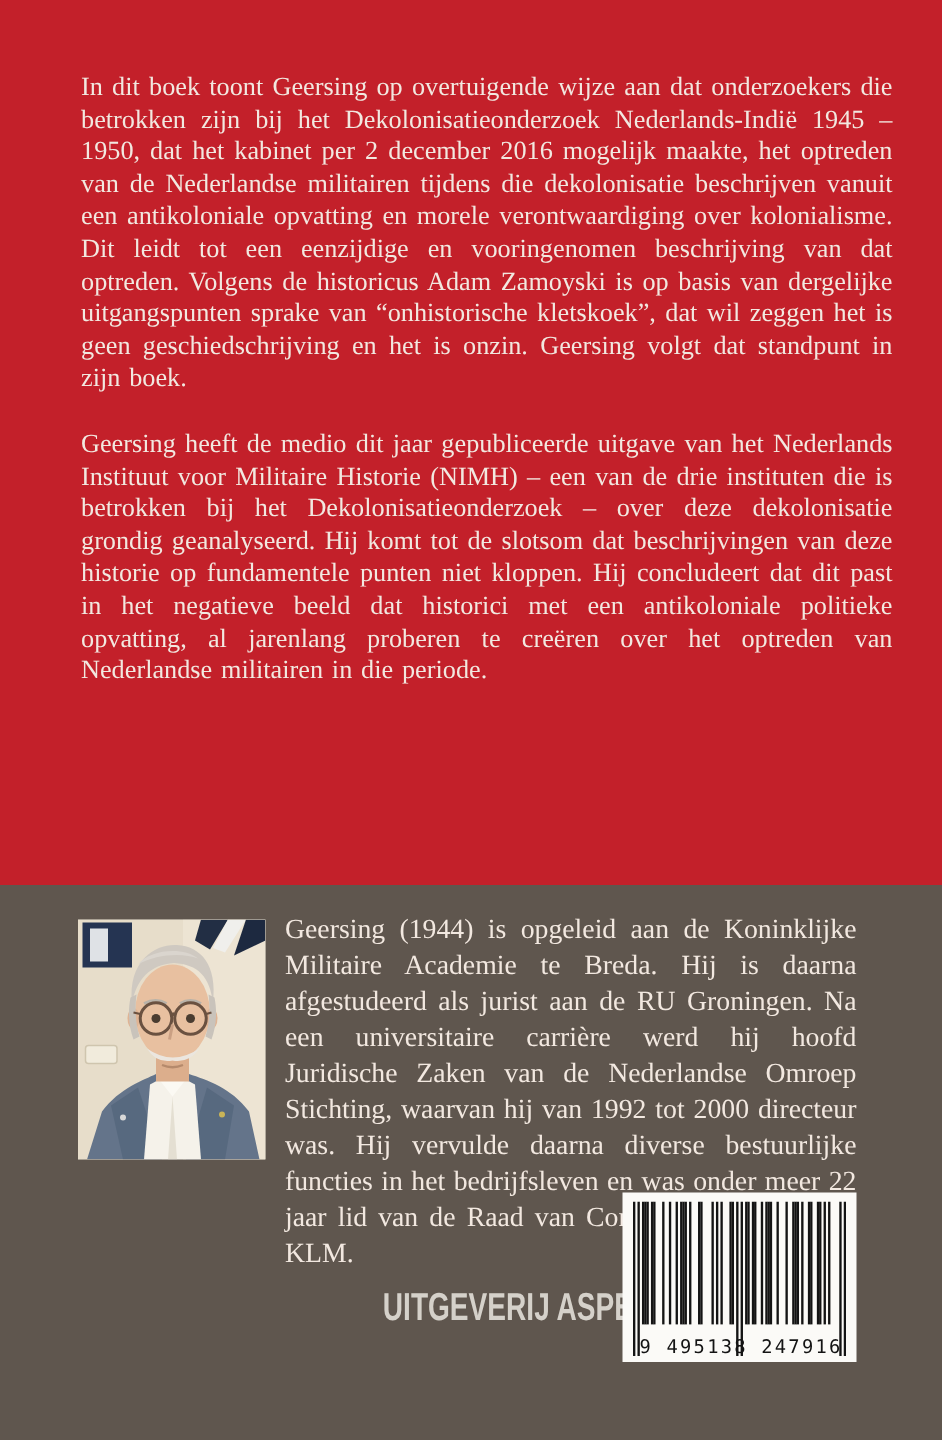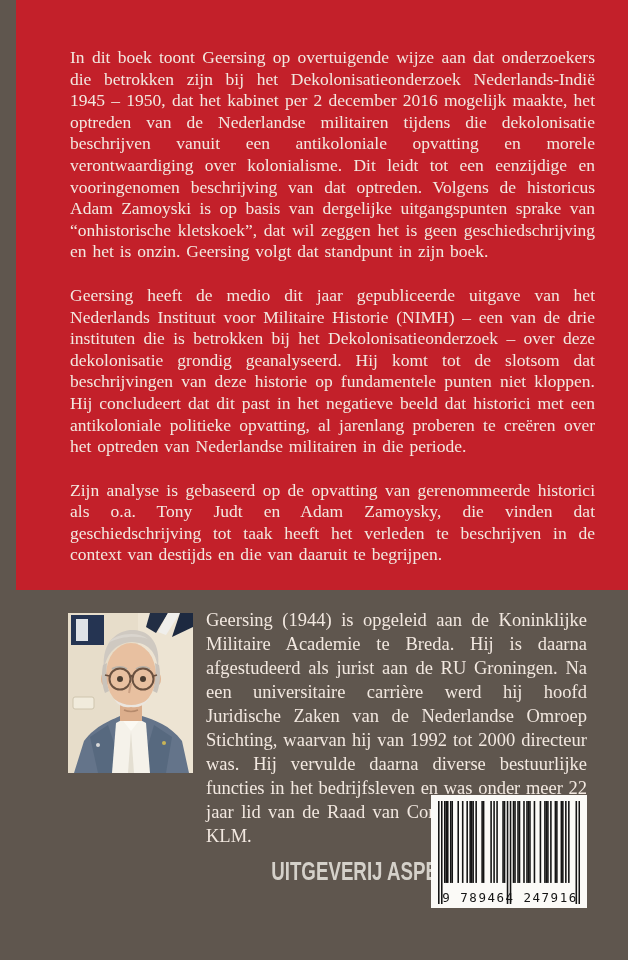--- a/index.html
+++ b/index.html
@@ -2,21 +2,21 @@
 <html lang="nl" style="--red: #c3202a; --dark: #5f564e; --cream: #f2e8e0;"><head>
 <meta charset="utf-8">
 <style>
   * { box-sizing: border-box; }
   html { background:#fff; }
   body {
     width: 628px; height: 960px; margin: 0; overflow: hidden;
     font-family: "Liberation Serif", serif;
     background: var(--dark, #5f564e);
   }
-  .cover { width: 628px; height: 740px; position: relative; padding-left: 16px; }
+  .cover { width: 628px; height: 740px; position: relative; }
 
   
   .red-section {
     height: 590px;
     background: var(--red, #c3202a);
     padding: 47px 33px 0 54px;
   }
   .red-section p {
     margin: 0 0 22px 0;
     font-size: 17.5px;
@@ -88,21 +88,20 @@
   }
 </style>
 </head>
 <body>
 
 <div class="cover">
 
   <section class="red-section">
     <p>In dit boek toont Geersing op overtuigende wijze aan dat onderzoekers die betrokken zijn bij het Dekolonisatieonderzoek Nederlands-Indië 1945 – 1950, dat het kabinet per 2 december 2016 mogelijk maakte, het optreden van de Nederlandse militairen tijdens die dekolonisatie beschrijven vanuit een antikoloniale opvatting en morele verontwaardiging over kolonialisme. Dit leidt tot een eenzijdige en vooringenomen beschrijving van dat optreden. Volgens de historicus Adam Zamoyski is op basis van dergelijke uitgangspunten sprake van “onhistorische kletskoek”, dat wil zeggen het is geen geschiedschrijving en het is onzin. Geersing volgt dat standpunt in zijn boek.</p>
     <p>Geersing heeft de medio dit jaar gepubliceerde uitgave van het Nederlands Instituut voor Militaire Historie (NIMH) – een van de drie instituten die is betrokken bij het Dekolonisatieonderzoek – over deze dekolonisatie grondig geanalyseerd. Hij komt tot de slotsom dat beschrijvingen van deze historie op fundamentele punten niet kloppen. Hij concludeert dat dit past in het negatieve beeld dat historici met een antikoloniale politieke opvatting, al jarenlang proberen te creëren over het optreden van Nederlandse militairen in die periode.</p>
-    <p>Zijn analyse is gebaseerd op de opvatting van gerenommeerde historici als o.a. Tony Judt en Adam Zamoysky, die vinden dat geschiedschrijving tot taak heeft het verleden te beschrijven in de context van destijds en die van daaruit te begrijpen.</p>
   </section>
 
   <section class="dark-section">
 
     <div class="author-photo">
 
       <svg viewBox="0 0 125 160" preserveAspectRatio="none">
         <rect x="0" y="0" width="125" height="160" fill="#e7ddca"></rect>
         <rect x="70" y="0" width="55" height="160" fill="#ede4d3"></rect>
 
@@ -200,17 +199,17 @@
             <rect x="75" y="0" width="1.05" height="70"></rect>
             <rect x="78" y="0" width="1.05" height="70"></rect>
             <rect x="79" y="0" width="1.05" height="70"></rect>
             <rect x="82" y="0" width="1.05" height="70"></rect>
             <rect x="83" y="0" width="1.05" height="70"></rect>
             <rect x="85" y="0" width="1.05" height="70"></rect>
             <rect x="87" y="0" width="1.05" height="70"></rect>
             <rect x="92" y="0" width="1.05" height="88"></rect>
             <rect x="94" y="0" width="1.05" height="88"></rect>
           </svg></div>
-      <div class="barcode-number">9 789464 247916</div>
+      <div class="barcode-number">9 495138 247916</div>
     </div>
 
   </section>
 </div>
 
 </body></html>

